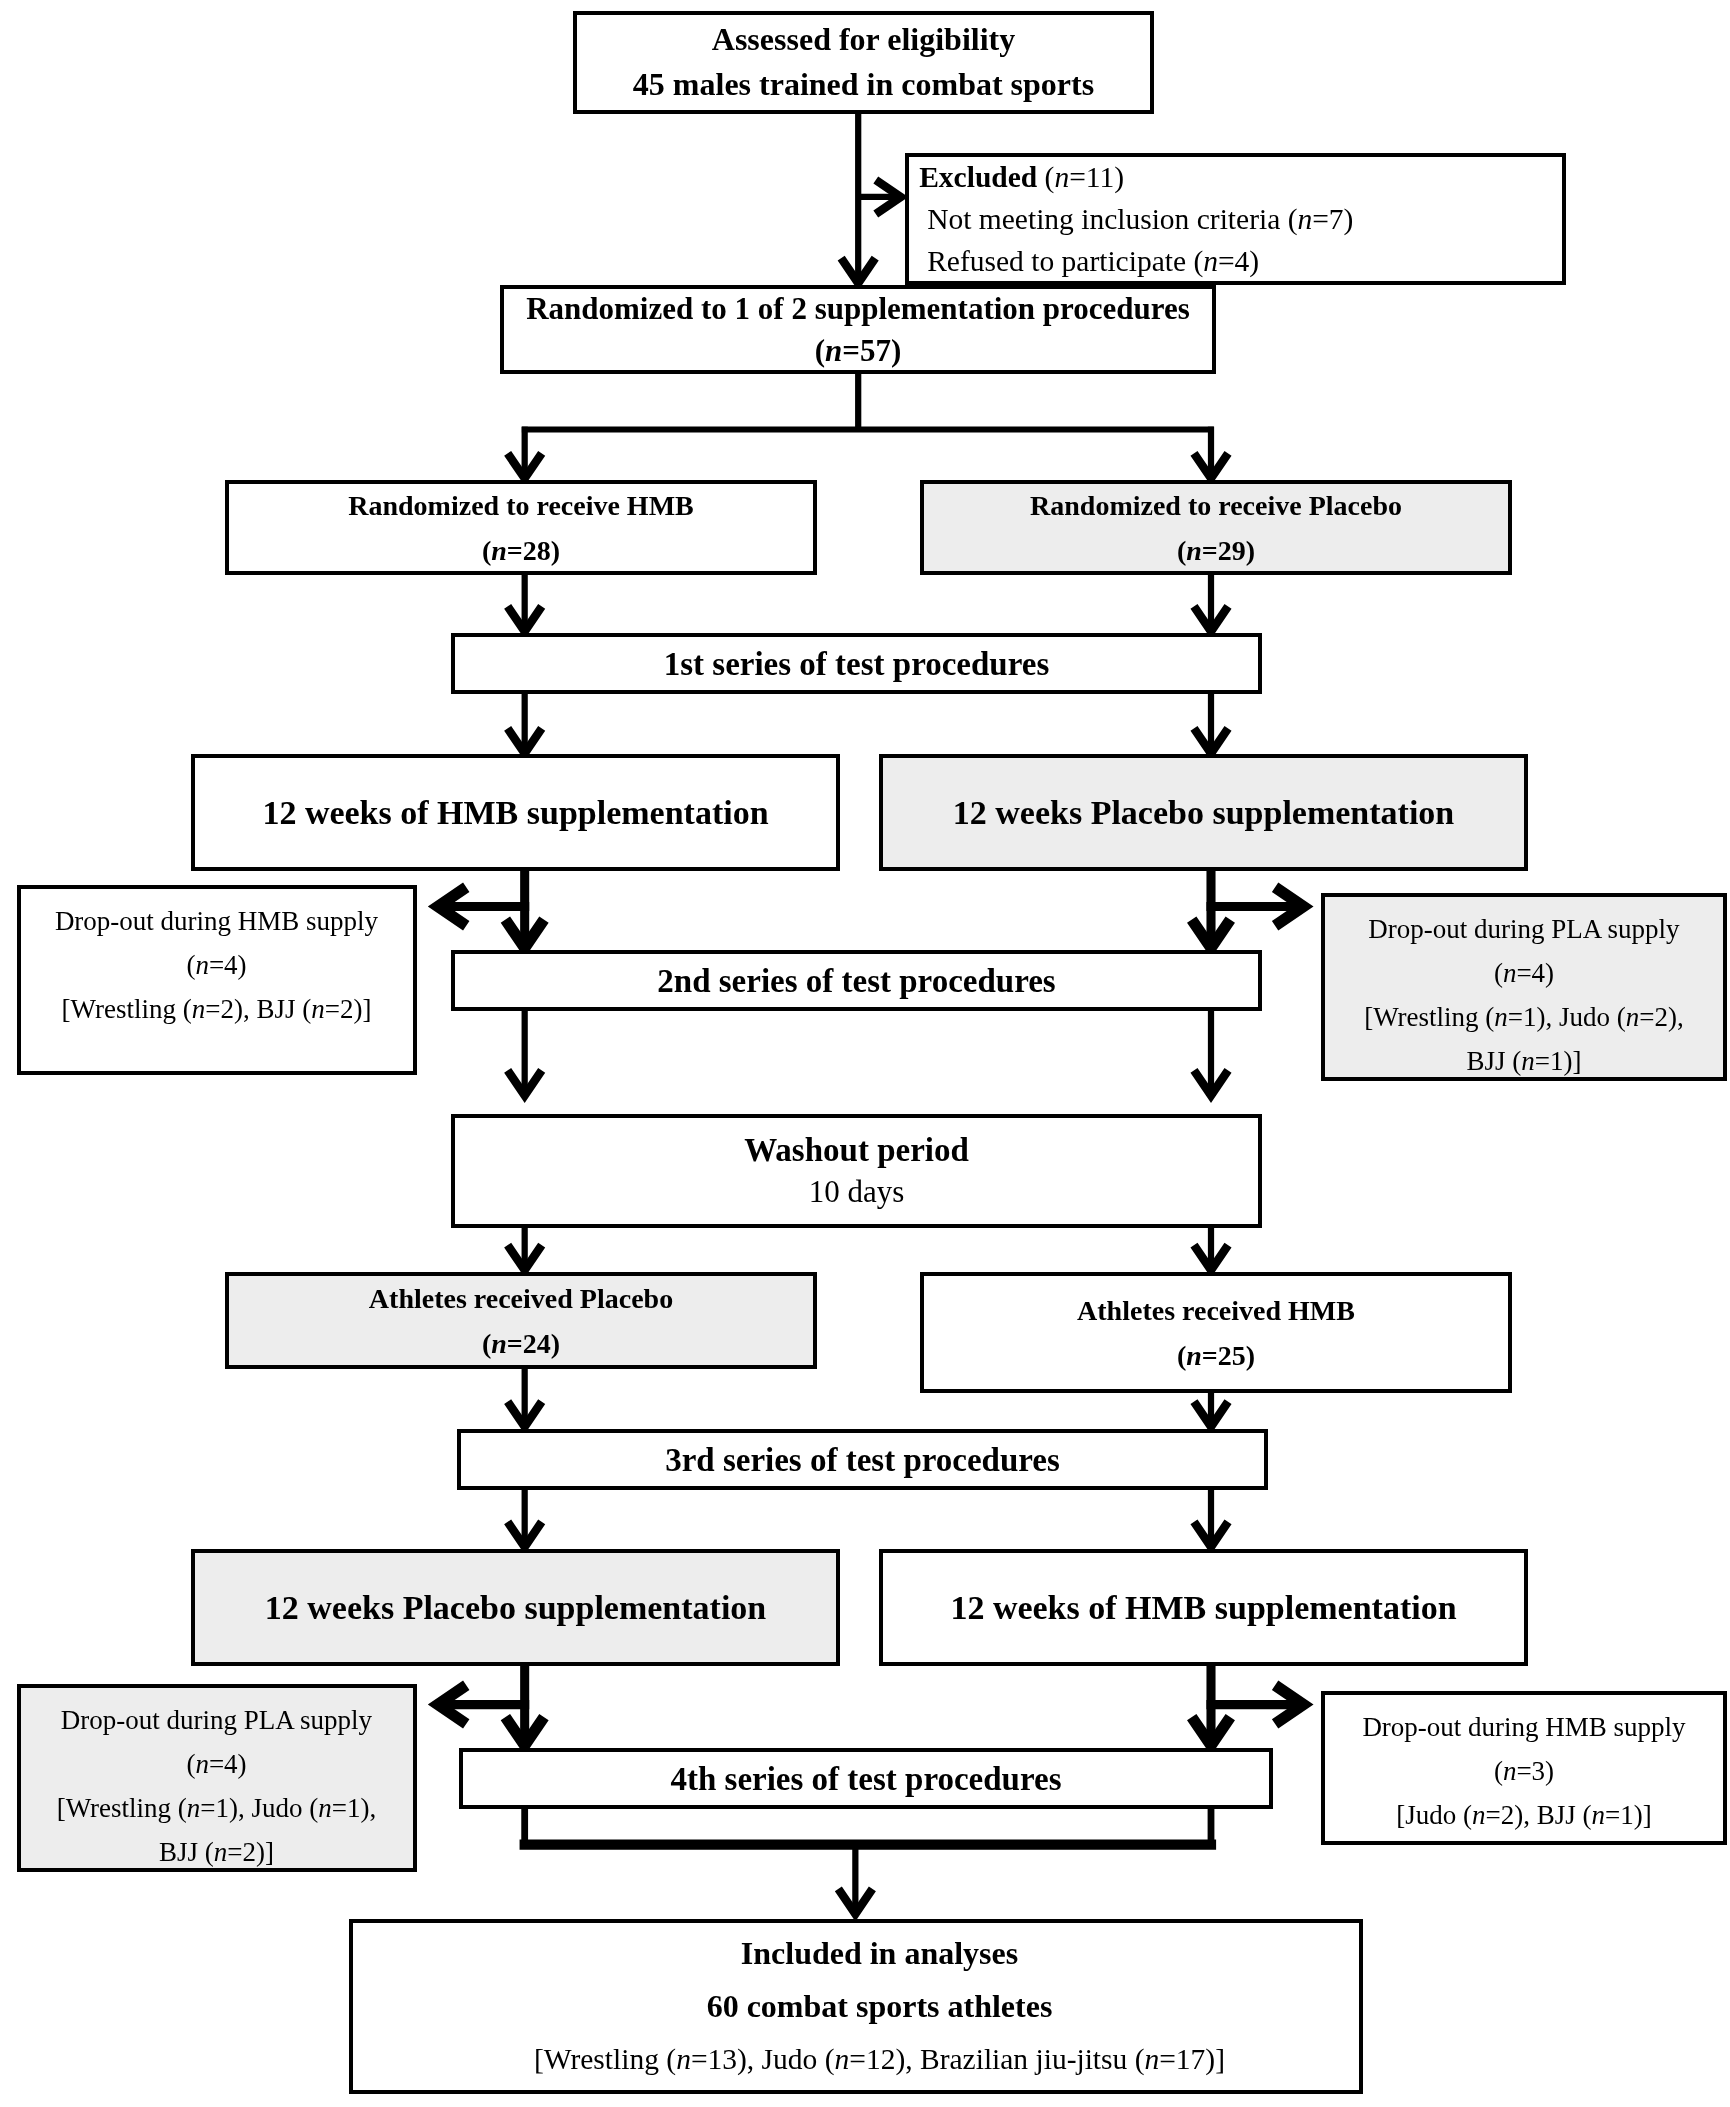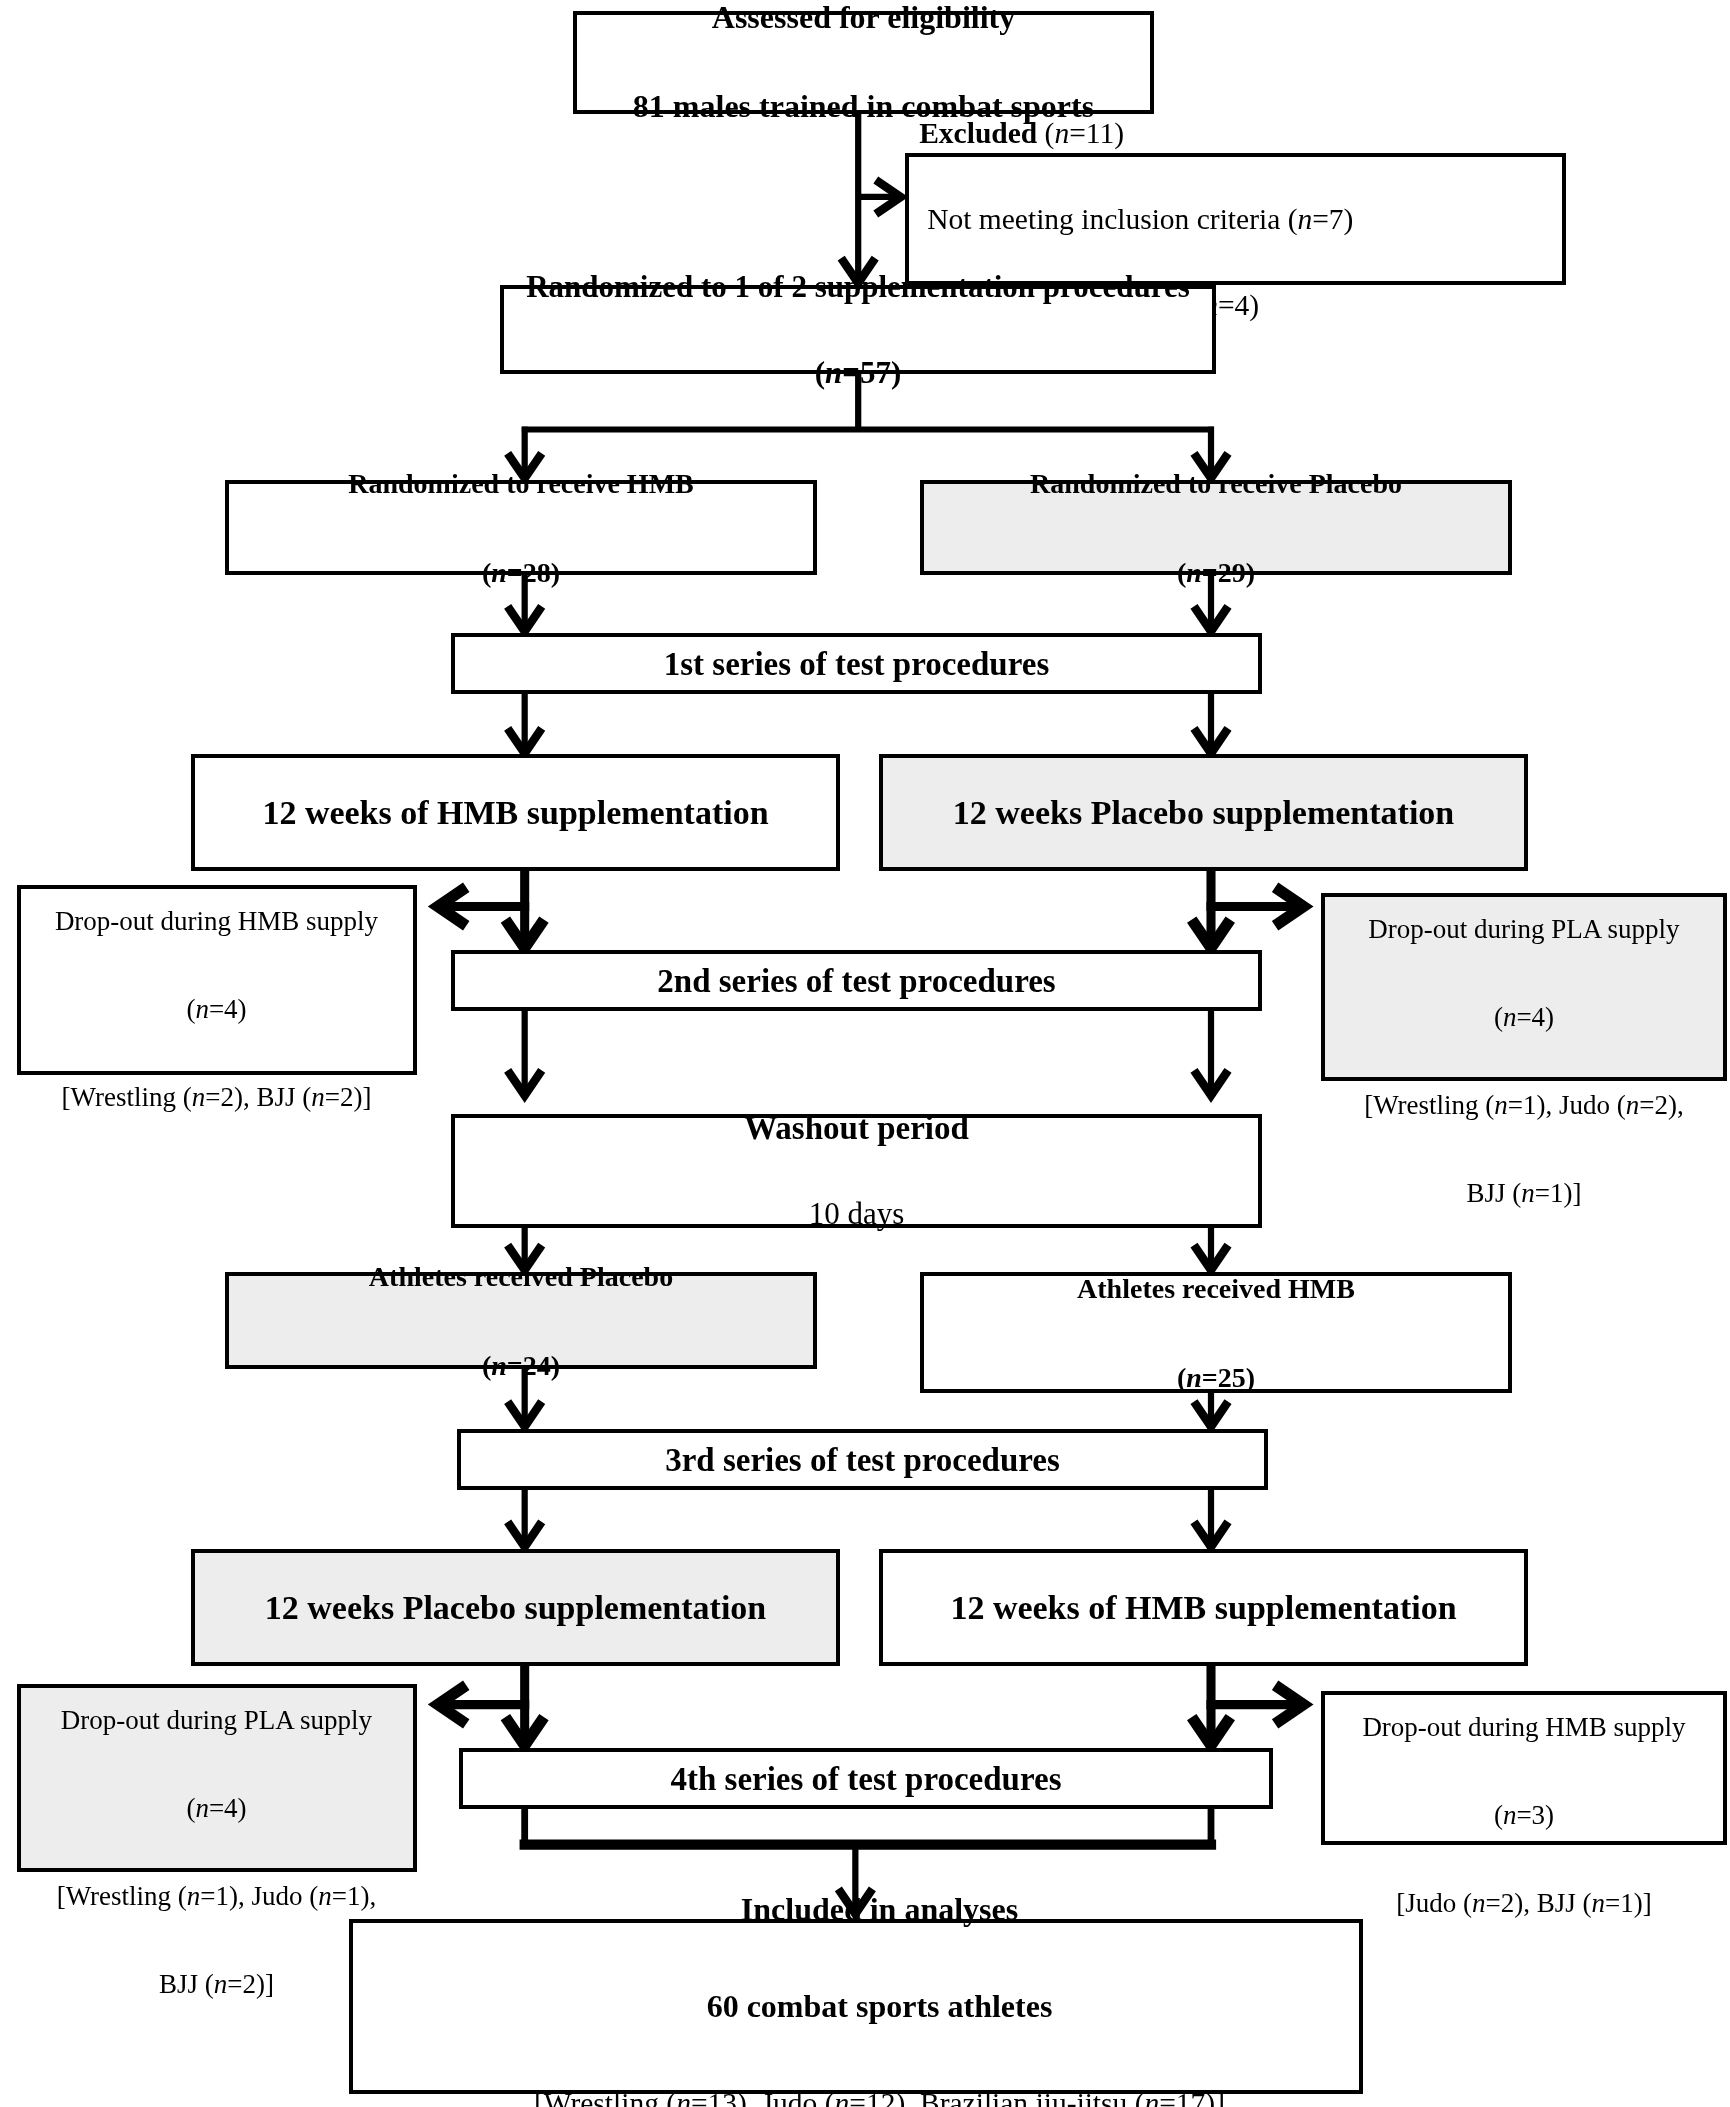--- a/index.html
+++ b/index.html
@@ -7,21 +7,21 @@
           font-family:"Liberation Serif","DejaVu Serif",serif;color:#000;}
   .connectors{position:absolute;left:0;top:0;width:1730px;height:2108px;z-index:0;}
   .connectors path{stroke:#000;fill:none;}
   .shaft{stroke-width:11px;}
   .shaft-th{stroke-width:16px;}
   .chev{stroke-width:15px;stroke-linejoin:miter;}
   .chev-th{stroke-width:20px;stroke-linejoin:miter;}
   .ubar{stroke-width:18px;}
   .uleg{stroke-width:12px;}
   .box{position:absolute;box-sizing:border-box;border:4.5px solid #000;background:#ffffff;z-index:1;
-       display:flex;flex-direction:column;align-items:center;justify-content:center;text-align:center;gap:44px;}
+       display:flex;flex-direction:column;align-items:center;justify-content:center;text-align:center;}
   .box.shaded{background:#EDEDED;}
   .box.leftalign{align-items:flex-start;text-align:left;padding-left:10.2px;margin-top:20px;}
   .box.topalign{justify-content:flex-start;padding-top:10.2px;text-align:center;}
   .b{font-weight:bold;}
   .t-assessed{font-size:32px;line-height:45px;font-weight:bold;}
   .t-excl{font-size:29.5px;line-height:42px;}
   .t-excl-item{padding-left:8px;}
   .t-rand{font-size:31px;line-height:42px;font-weight:bold;}
   .t-branch{font-size:28px;line-height:45px;font-weight:bold;}
   .t-series{font-size:33px;line-height:36px;font-weight:bold;}
@@ -125,21 +125,21 @@
       <path class="uleg" d="M925 3185 V3252"></path>
       <path class="uleg" d="M2135 3185 V3252"></path>
       <path class="ubar" d="M916 3252 H2144"></path>
       <path class="shaft" d="M1508 3252 V3371"></path>
       <path class="chev" d="M1478 3330 L1508 3374 L1538 3330"></path>
     </g>
   </svg>
 
   <div class="box" style="left:573px;top:10.8px;width:581px;height:103px;">
     <div class="t-assessed">Assessed for eligibility</div>
-    <div class="t-assessed">81 males trained in combat sports</div>
+    <div class="t-assessed">45 males trained in combat sports</div>
   </div>
 
   <div class="box leftalign" style="left:905px;top:133px;width:661px;height:132px;">
     <div class="t-excl"><span class="b">Excluded</span><span> (<i>n</i>=11)</span></div>
     <div class="t-excl t-excl-item">Not meeting inclusion criteria (<i>n</i>=7)</div>
     <div class="t-excl t-excl-item">Refused to participate (<i>n</i>=4)</div>
   </div>
 
   <div class="box" style="left:500px;top:285px;width:716px;height:89px;">
     <div class="t-rand">Randomized to 1 of 2 supplementation procedures</div>

